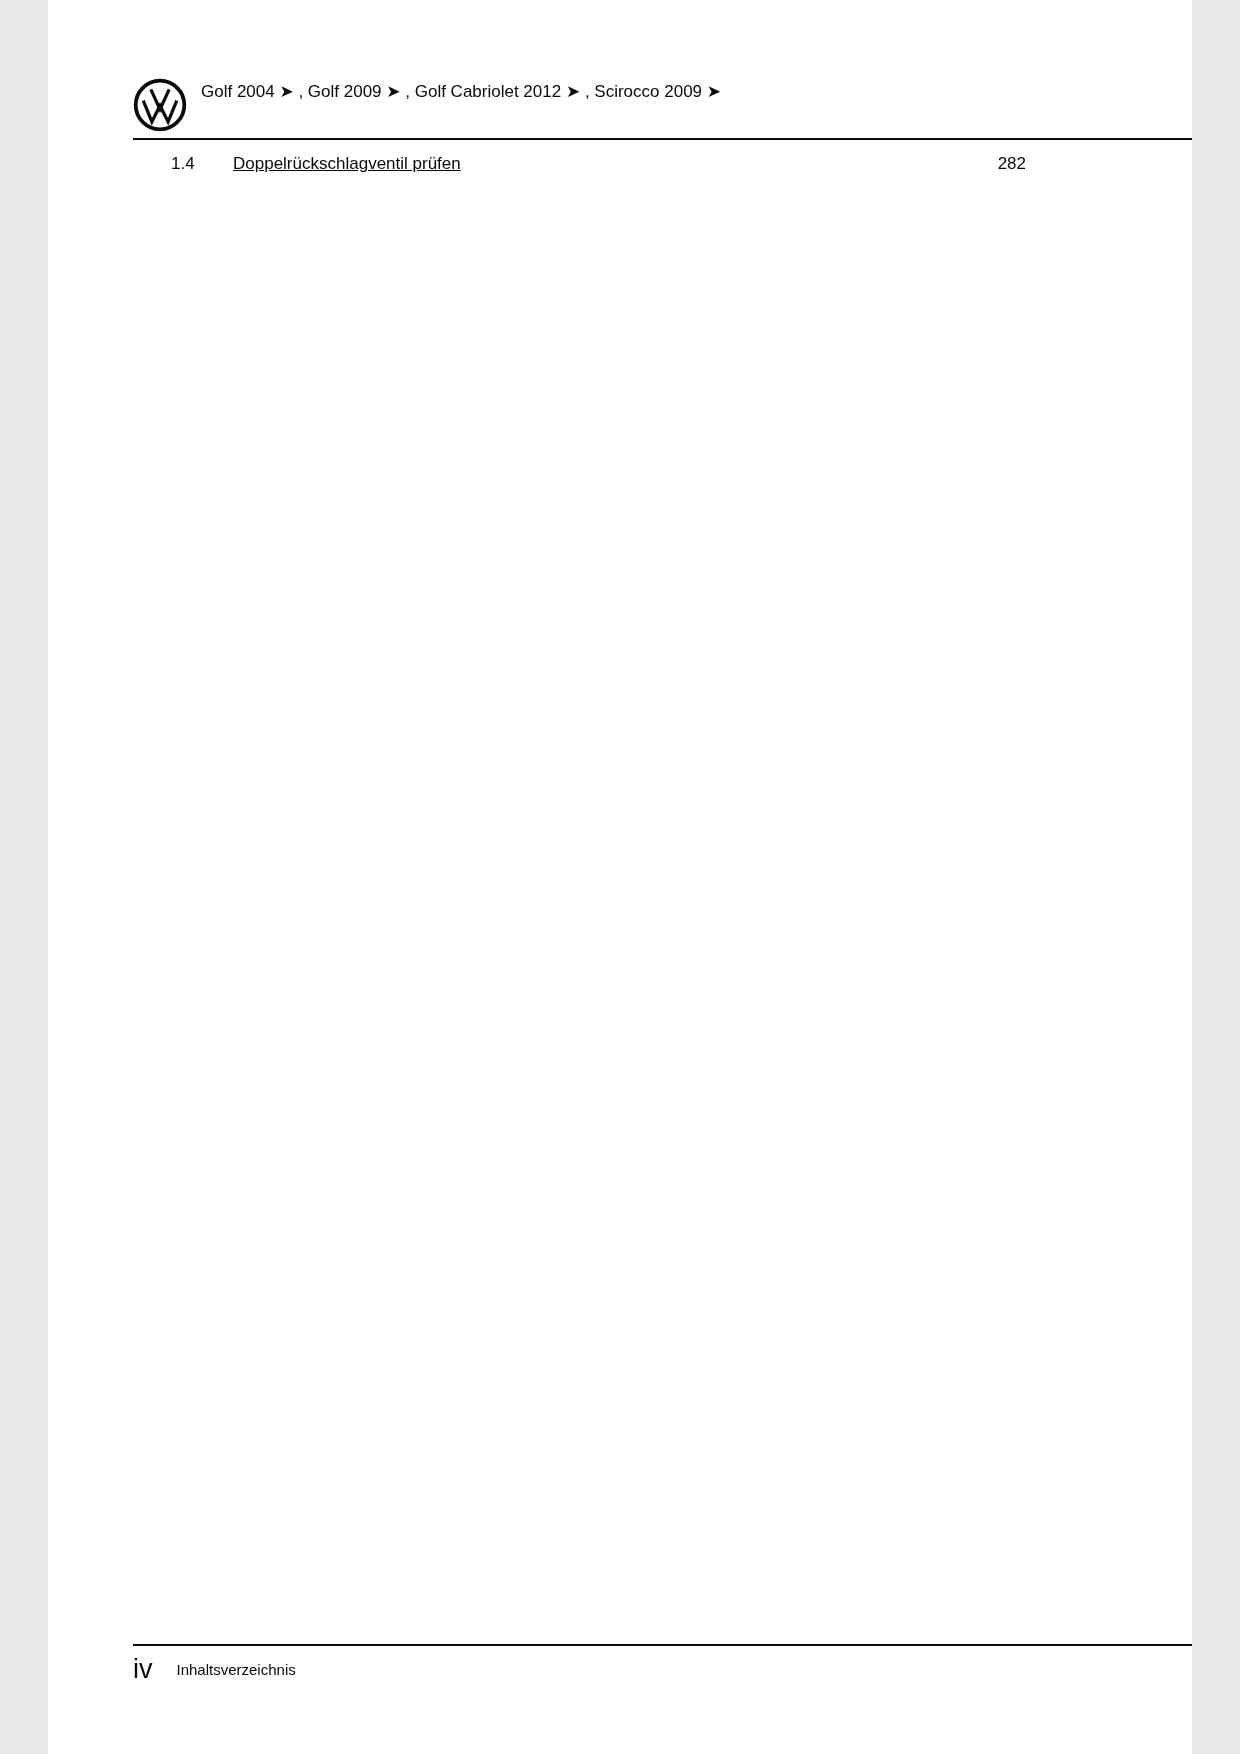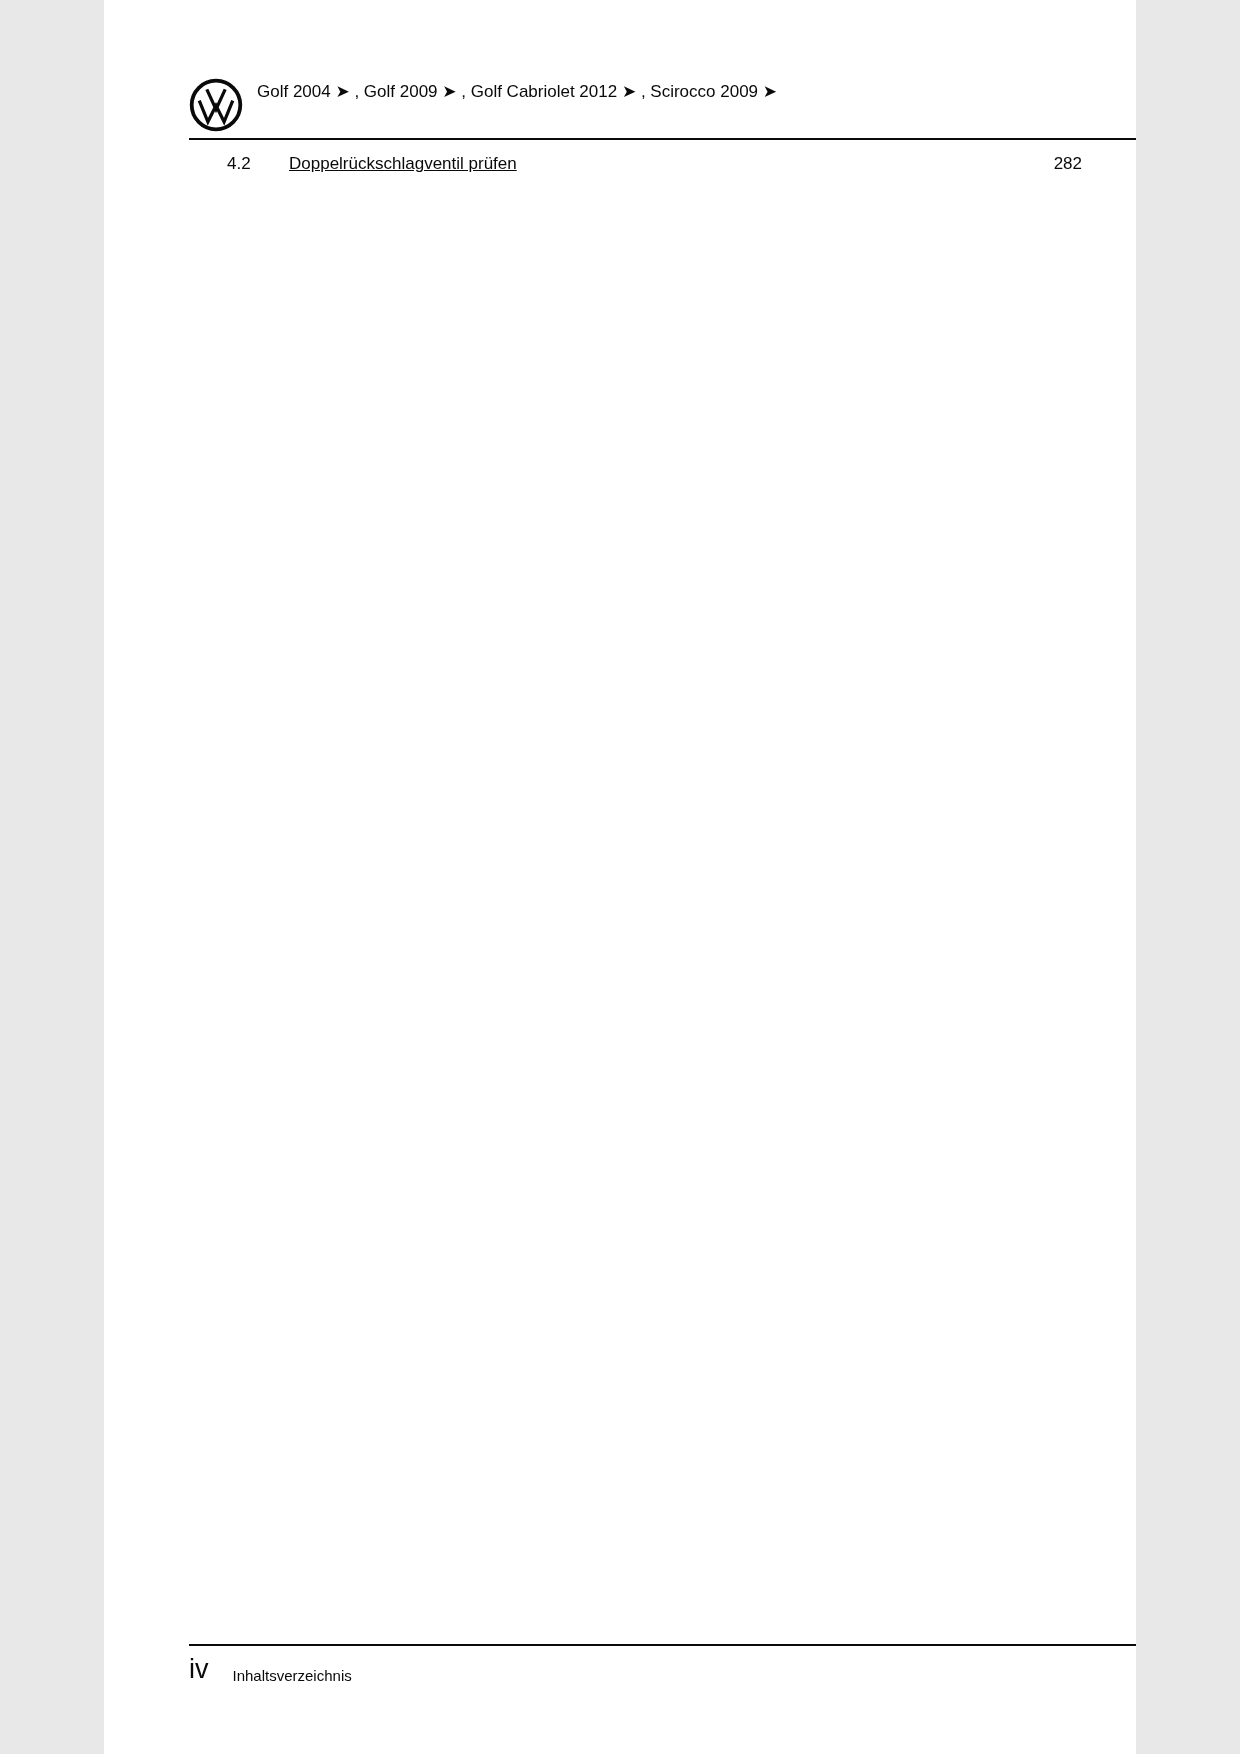--- a/index.html
+++ b/index.html
@@ -1,18 +1,18 @@
 <!DOCTYPE html>
 <html><head>
 <meta charset="utf-8">
 <style>
   html, body { margin: 0; padding: 0; background: #e8e8e8; }
   .page {
     position: relative;
-    width: 1032px;
+    width: 1144px;
     height: 1754px;
     margin: 0 auto;
     background: #ffffff;
     font-family: "Liberation Sans", sans-serif;
     color: #0a0a0a;
     box-sizing: border-box;
     overflow: hidden;
   }
 
   
@@ -72,21 +72,21 @@
     position: absolute;
     left: 85px;
     top: 1644px;
     width: 1072px;
   }
   .footer-rule {
     border: 0;
     border-top: 2px solid #0a0a0a;
     margin: 0 0 8px 0;
   }
-  .footer-row { display: flex; align-items: flex-end; }
+  .footer-row { display: flex; align-items: center; }
   .footer-roman { font-size: 27px; line-height: 30px; }
   .footer-label { font-size: 15px; margin-left: 24px; }
 </style>
 </head>
 <body>
 
 <div class="page">
 
   <div class="header">
     <div class="header-row">
@@ -99,21 +99,21 @@
       </div>
       <div class="header-lines">
         <div class="h-line">Golf 2004 ➤ , Golf 2009 ➤ , Golf Cabriolet 2012 ➤ , Scirocco 2009 ➤</div>
       </div>
     </div>
     <hr class="header-rule">
   </div>
 
   <div class="toc">
       <div class="toc-row">
-    <span class="num">4.2</span>
+    <span class="num">1.4</span>
     <span class="title">Doppelrückschlagventil prüfen</span>
     <span class="leader"></span>
     <span class="page">282</span>
   </div>
     </div>
 
   <div class="footer">
     <hr class="footer-rule">
     <div class="footer-row">
       <span class="footer-roman">iv</span>

